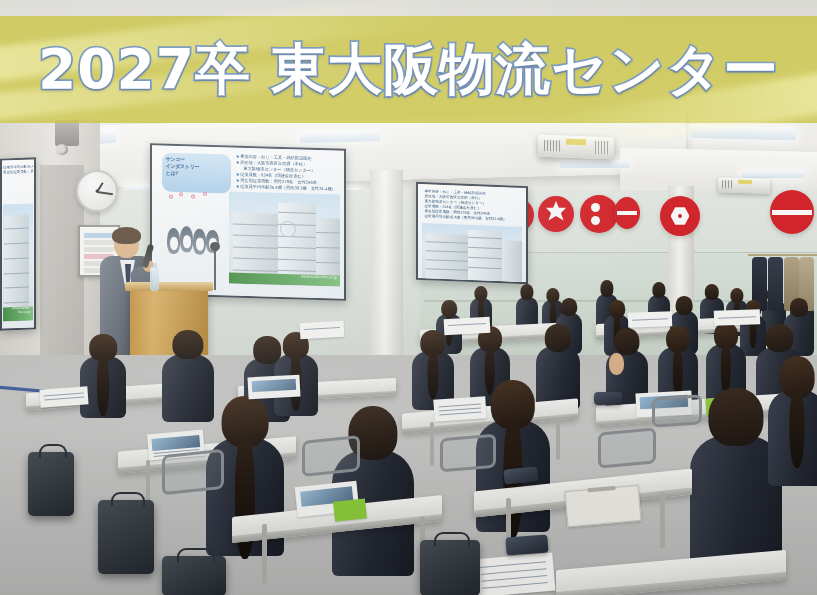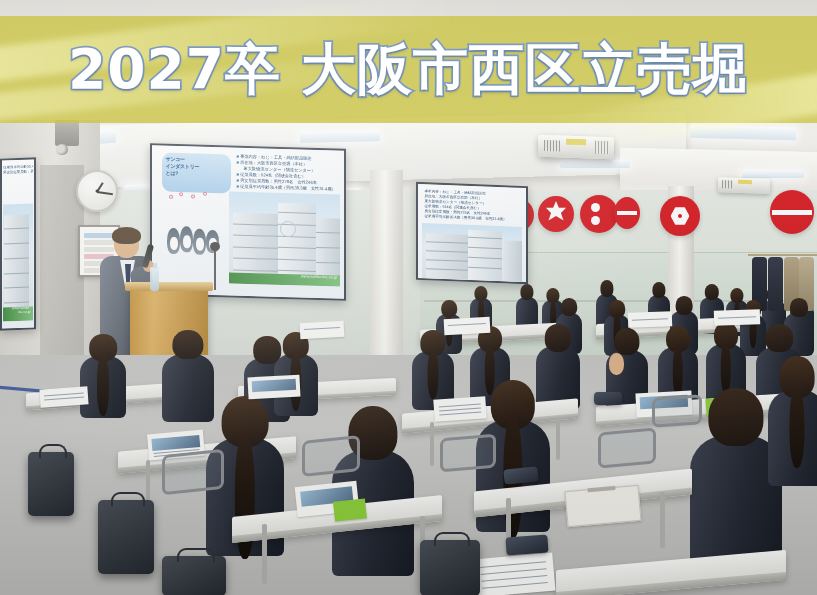--- a/index.html
+++ b/index.html
@@ -740,16 +740,16 @@
     <div class="bag" style="left:162px;top:556px;width:64px;height:40px;"></div>
     <div class="bag" style="left:420px;top:540px;width:60px;height:56px;"></div>
 
     <div class="grade"></div>
   </div>
 
   <div class="banner">
     <div class="sheen"></div>
     <div class="sheen2"></div>
     <div class="sheen3"></div>
-    <div class="banner-title">2027卒 大阪市西区立売堀</div>
+    <div class="banner-title">2027卒 東大阪物流センター</div>
   </div>
 
 </div>
 
 </body></html>

